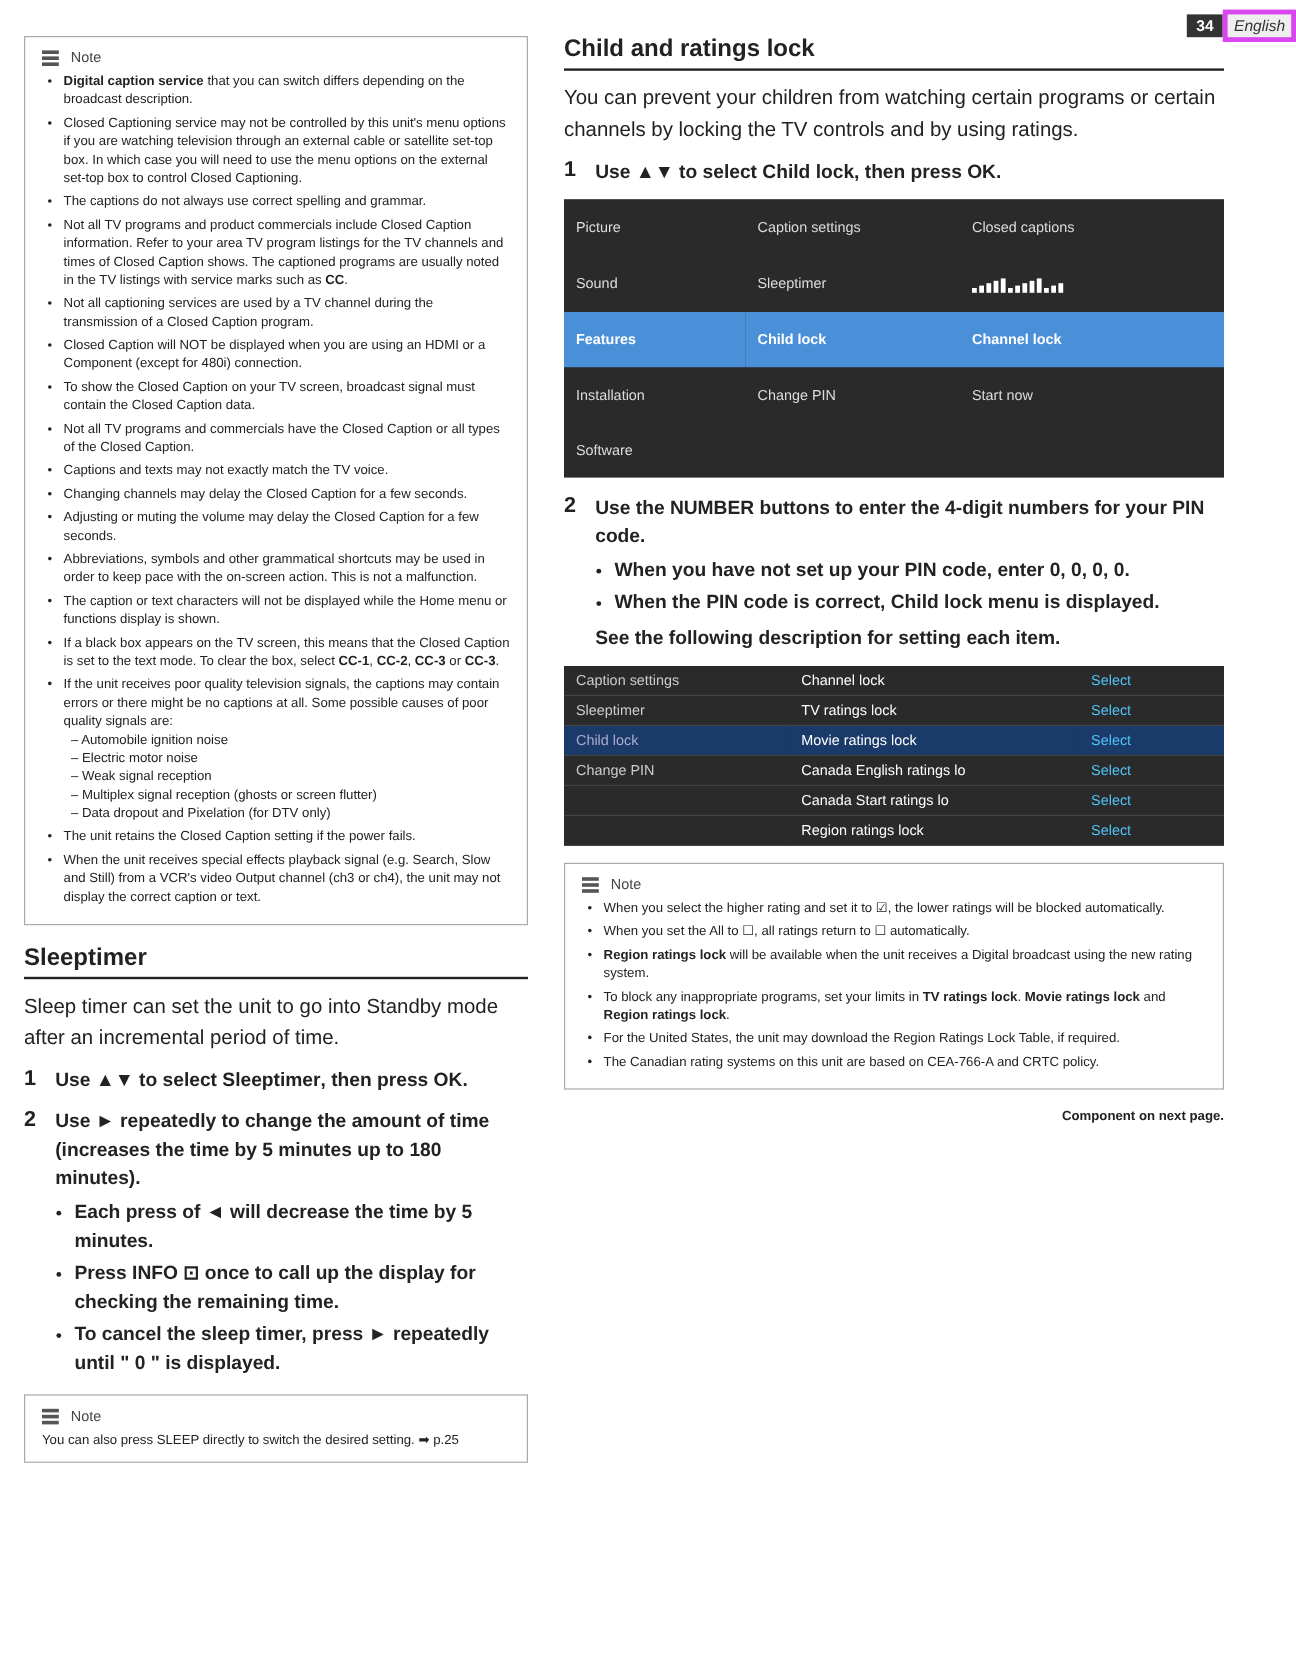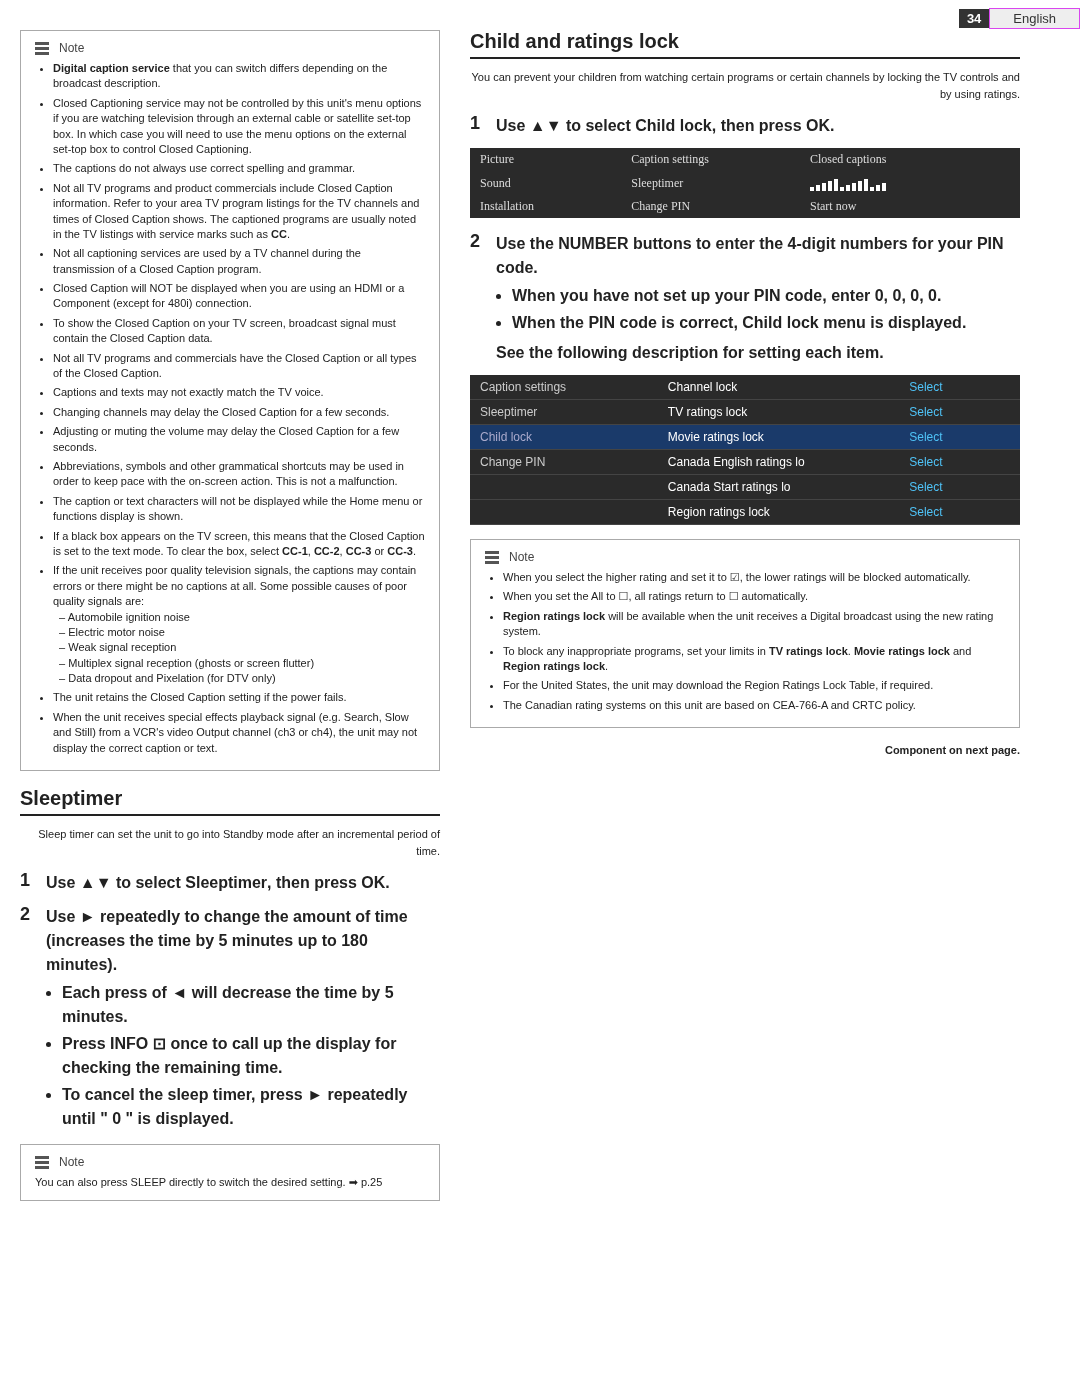--- a/index.html
+++ b/index.html
@@ -23,23 +23,24 @@
     .page-num {
       background: #333;
       color: #fff;
       padding: 2px 8px;
       font-size: 13px;
       font-weight: bold;
     }
     .page-lang {
       background: #eee;
       color: #333;
-      padding: 2px 23px;
+      padding: 2px 5px;
       font-size: 13px;
-      border: 1px solid #d946ef;
+      border: 4px solid #d946ef;
+      font-style: italic;
     }
 
     .page-wrapper {
       position: relative;
       display: flex;
       width: 1080px;
       min-height: 1397px;
     }
 
     
@@ -98,24 +99,23 @@
     
     .section-title {
       font-size: 20px;
       font-weight: bold;
       border-bottom: 2px solid #222;
       padding-bottom: 4px;
       margin-bottom: 10px;
     }
 
     .section-desc {
-      font-size: 11px;
+      font-size: 17px;
       line-height: 1.5;
       margin-bottom: 12px;
-      text-align: right;
     }
 
     
     .step {
       display: flex;
       gap: 8px;
       margin-bottom: 10px;
     }
     .step-num {
       font-size: 18px;
@@ -140,24 +140,23 @@
 
     
     .menu-table {
       background: #2a2a2a;
       color: #fff;
       width: 100%;
       margin: 10px 0 14px 0;
       border-collapse: collapse;
     }
     .menu-table td {
-      padding: 4px 10px;
+      padding: 16px 10px;
       font-size: 12px;
       vertical-align: middle;
-      font-family: Liberation Serif, serif;
     }
     .menu-table .row-normal td {
       color: #ddd;
     }
     .menu-table .col-left {
       width: 110px;
       color: #ccc;
     }
     .menu-table .col-mid {
       width: 130px;
@@ -323,24 +322,34 @@
               <span style="height:6px"></span>
               <span style="height:8px"></span>
               <span style="height:10px"></span>
               <span style="height:12px"></span>
               <span style="height:4px"></span>
               <span style="height:6px"></span>
               <span style="height:8px"></span>
             </div>
           </td>
         </tr>
+        <tr style="background:#4a90d9;">
+          <td class="col-left" style="color:#fff; font-weight:bold;">Features</td>
+          <td class="col-mid" style="color:#fff; font-weight:bold;">Child lock</td>
+          <td class="col-right" style="color:#fff; font-weight:bold;">Channel lock</td>
+        </tr>
         <tr class="row-normal">
           <td class="col-left">Installation</td>
           <td class="col-mid">Change PIN</td>
           <td class="col-right">Start now</td>
+        </tr>
+        <tr class="row-normal">
+          <td class="col-left">Software</td>
+          <td class="col-mid"></td>
+          <td class="col-right"></td>
         </tr>
       </tbody>
     </table>
 
     <div class="step">
       <span class="step-num">2</span>
       <div class="step-content">
         Use <strong>the NUMBER buttons</strong> to enter the 4-digit numbers for your PIN code.
         <ul>
           <li>When you have not set up your PIN code, enter <strong>0, 0, 0, 0</strong>.</li>

